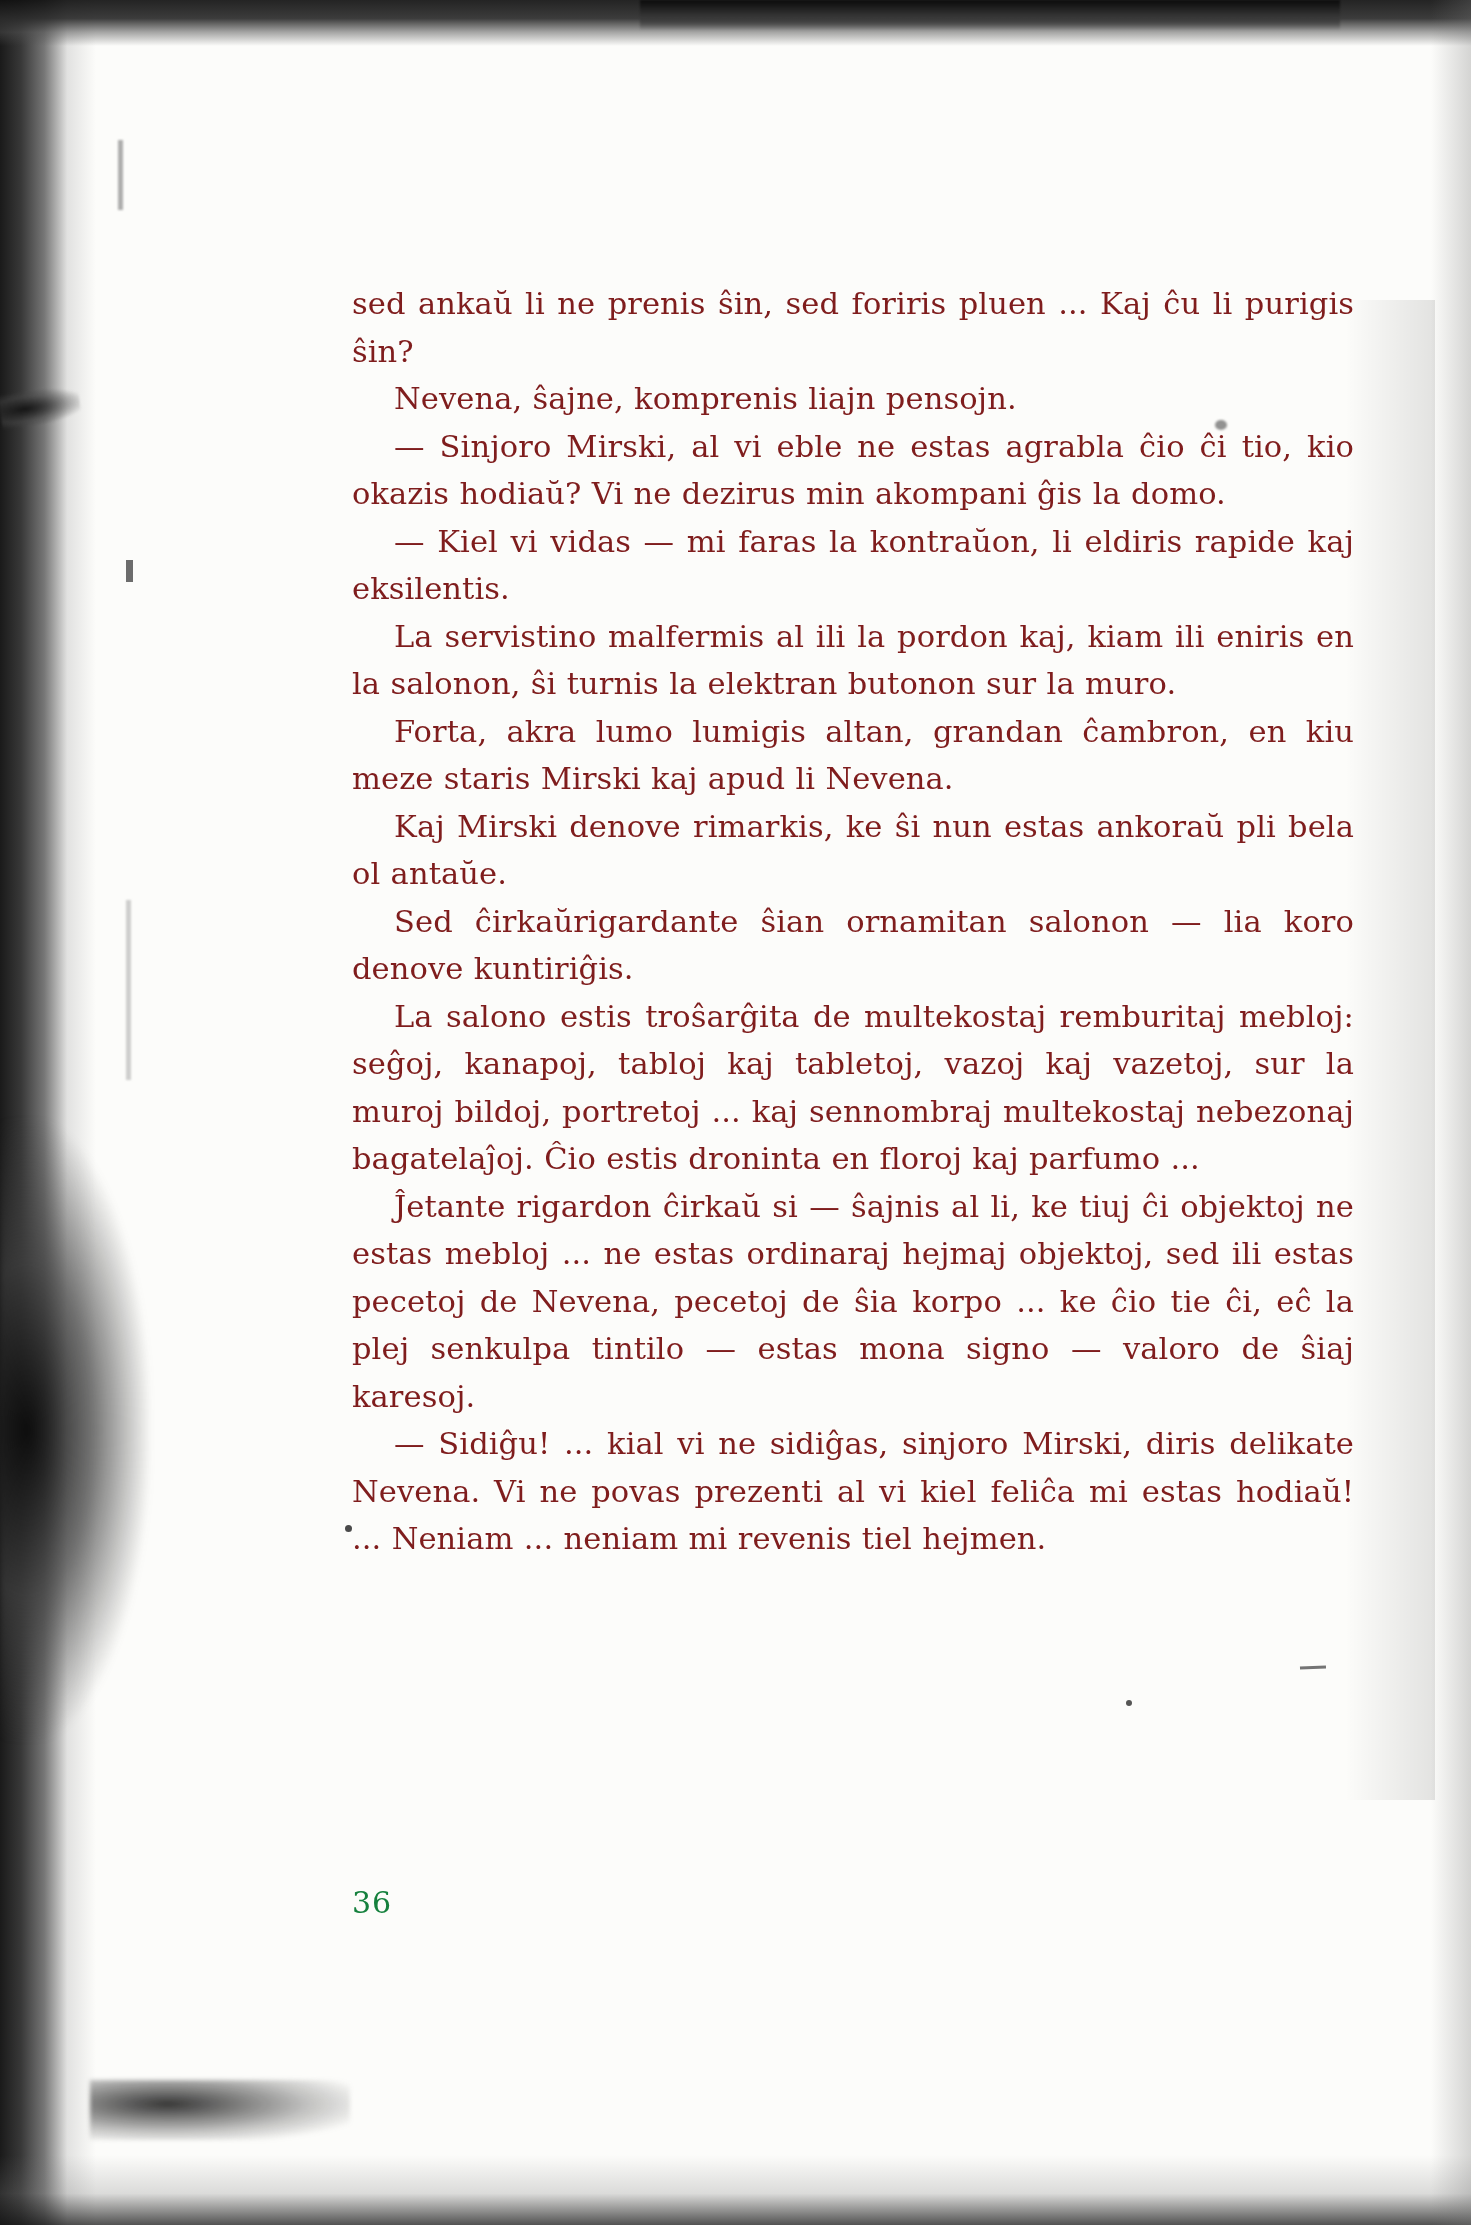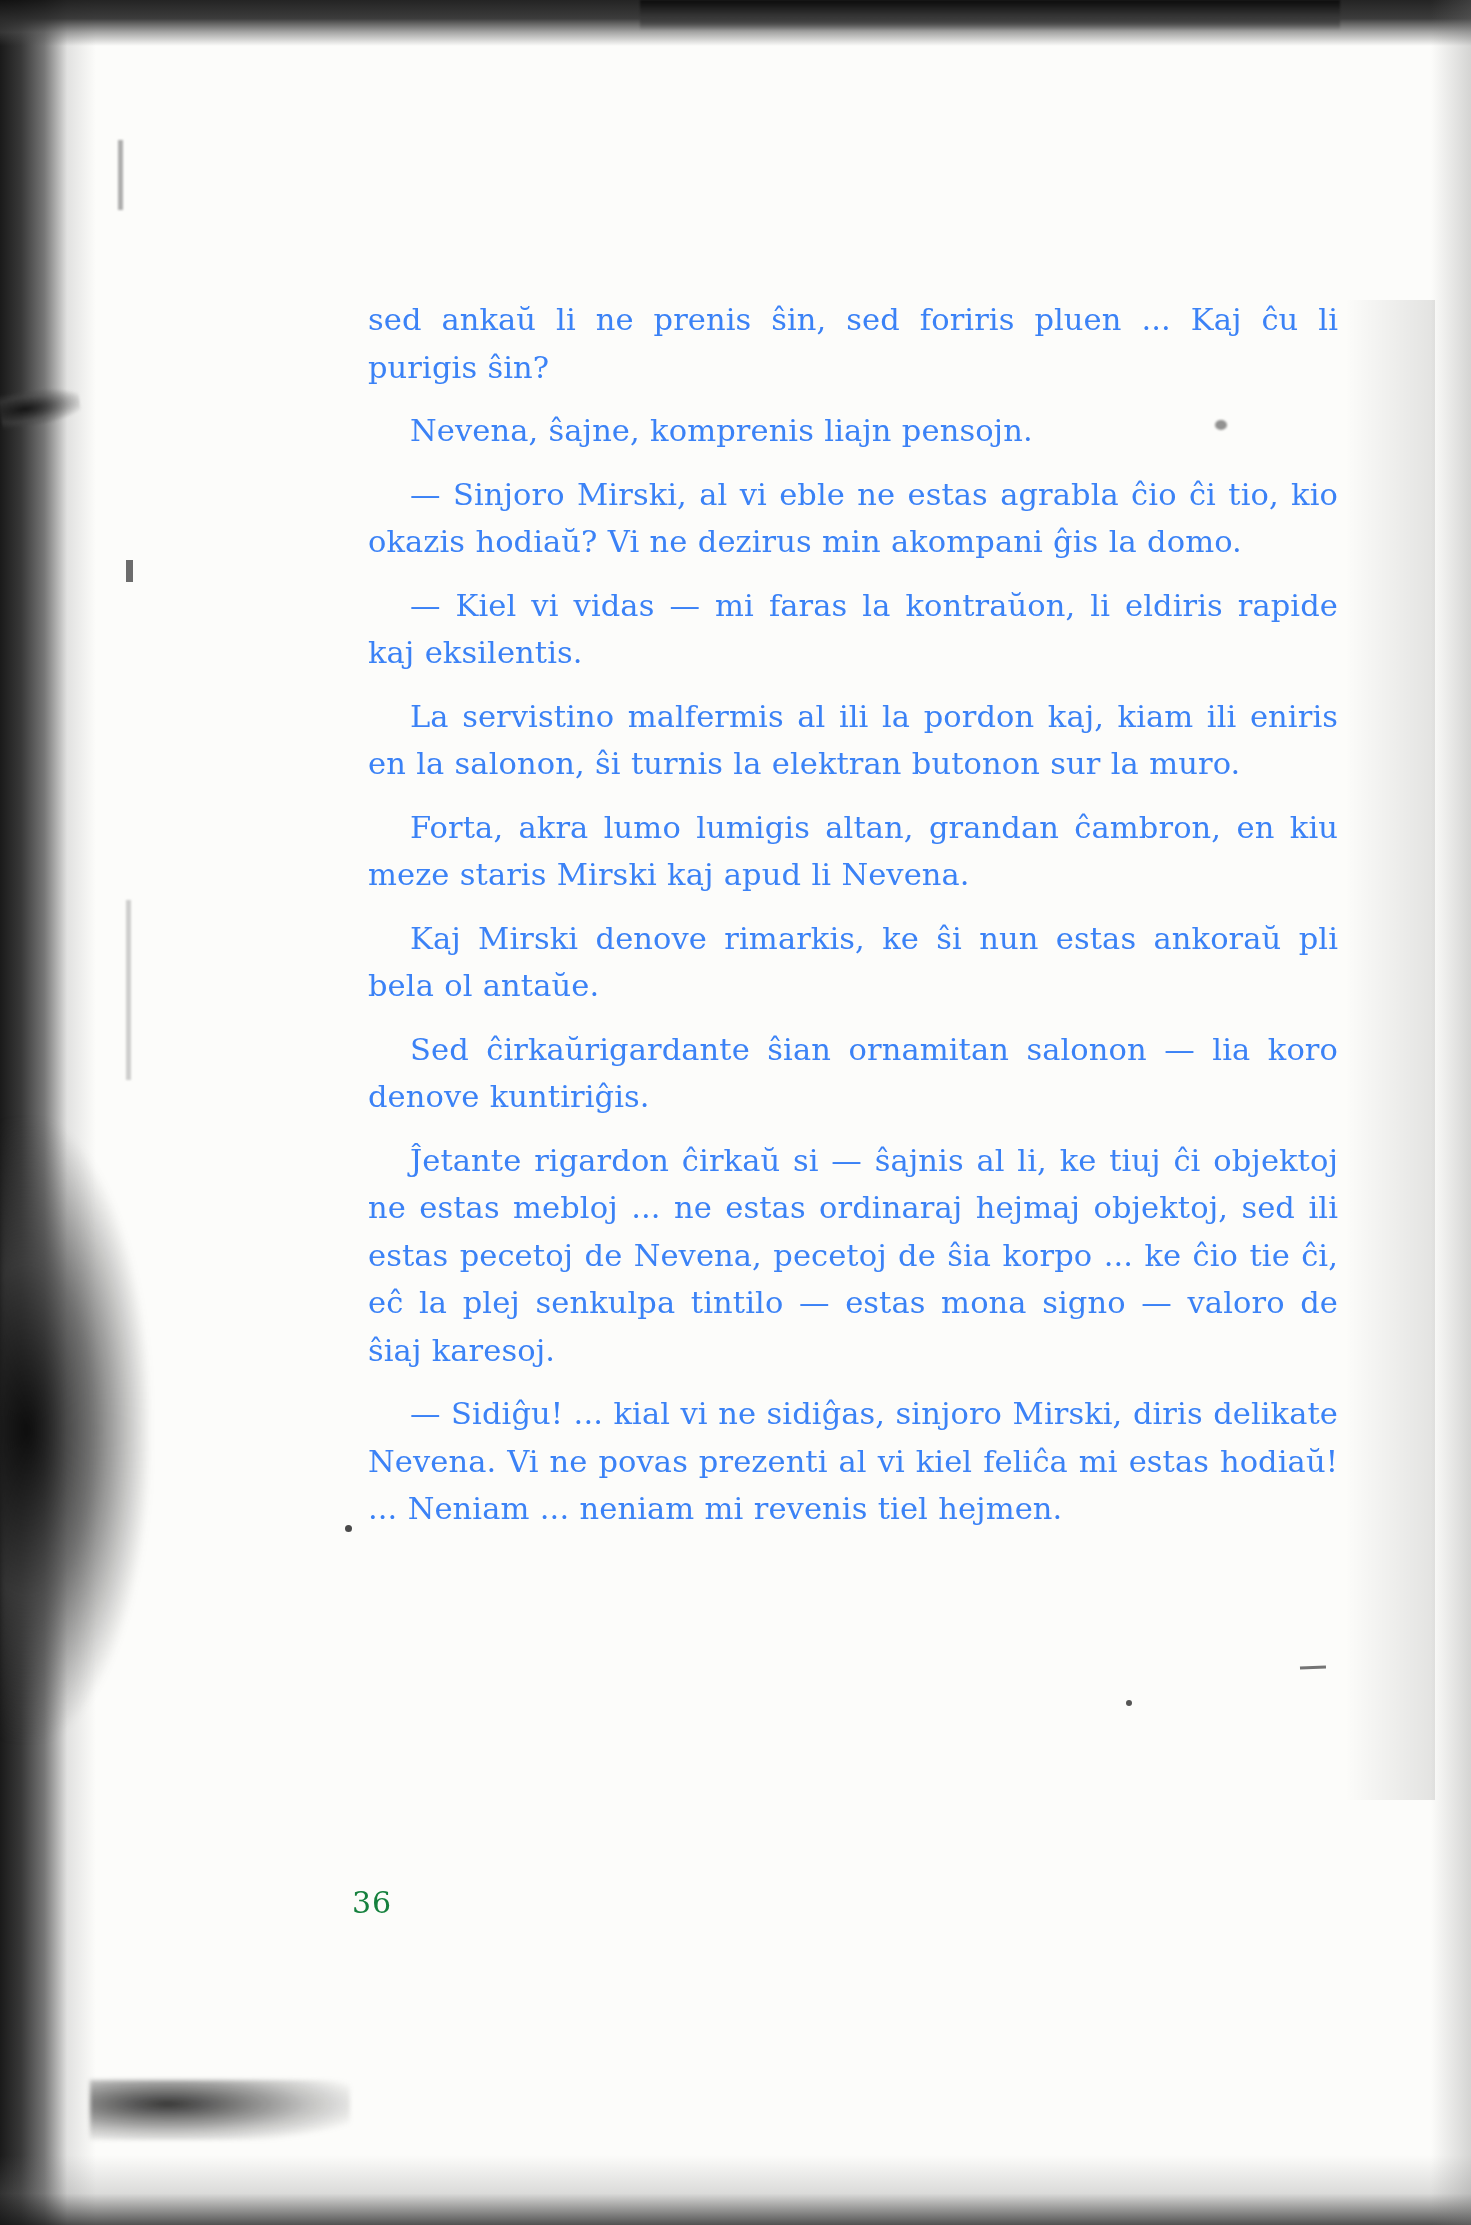--- a/index.html
+++ b/index.html
@@ -110,24 +110,24 @@
   }
 
   
   .text-col {
     position: absolute;
     left: 352px;
     top: 280px;
     width: 1002px;
   }
   .para {
-    margin: 16px;
+    margin: 0;
     font-size: 30.5px;
     line-height: 47.5px;
-    color: #3b82f6;
+    color: #7f1d1d;
     text-align: justify;
     text-indent: 42px;
     letter-spacing: .1px;
     word-spacing: .5px;
   }
   .para.noindent { text-indent: 0; }
 
   
   .text-col::after {
     content: "";
@@ -196,20 +196,21 @@
 
 <div class="text-col">
   <p class="para noindent">sed ankaŭ li ne prenis ŝin, sed foriris pluen ... Kaj ĉu li purigis ŝin?</p>
   <p class="para">Nevena, ŝajne, komprenis liajn pensojn.</p>
   <p class="para">— Sinjoro Mirski, al vi eble ne estas agrabla ĉio ĉi tio, kio okazis hodiaŭ? Vi ne dezirus min akompani ĝis la domo.</p>
   <p class="para">— Kiel vi vidas — mi faras la kontraŭon, li eldiris rapide kaj eksilentis.</p>
   <p class="para">La servistino malfermis al ili la pordon kaj, kiam ili eniris en la salonon, ŝi turnis la elektran butonon sur la muro.</p>
   <p class="para">Forta, akra lumo lumigis altan, grandan ĉambron, en kiu meze staris Mirski kaj apud li Nevena.</p>
   <p class="para">Kaj Mirski denove rimarkis, ke ŝi nun estas ankoraŭ pli bela ol antaŭe.</p>
   <p class="para">Sed ĉirkaŭrigardante ŝian ornamitan salonon — lia koro denove kuntiriĝis.</p>
+  <p class="para">La salono estis troŝarĝita de multekostaj remburitaj mebloj: seĝoj, kanapoj, tabloj kaj tabletoj, vazoj kaj vazetoj, sur la muroj bildoj, portretoj ... kaj sennombraj multekostaj nebezonaj bagatelaĵoj. Ĉio estis droninta en floroj kaj parfumo ...</p>
   <p class="para">Ĵetante rigardon ĉirkaŭ si — ŝajnis al li, ke tiuj ĉi objektoj ne estas mebloj ... ne estas ordinaraj hejmaj objektoj, sed ili estas pecetoj de Nevena, pecetoj de ŝia korpo ... ke ĉio tie ĉi, eĉ la plej senkulpa tintilo — estas mona signo — valoro de ŝiaj karesoj.</p>
   <p class="para">— Sidiĝu! ... kial vi ne sidiĝas, sinjoro Mirski, diris delikate Nevena. Vi ne povas prezenti al vi kiel feliĉa mi estas hodiaŭ! ... Neniam ... neniam mi revenis tiel hejmen.</p>
 </div>
 
 <div class="stray-dot"></div>
 <div class="stray-dash"></div>
 <div class="stray-dot2"></div>
 
 <div class="folio">36</div>
 

